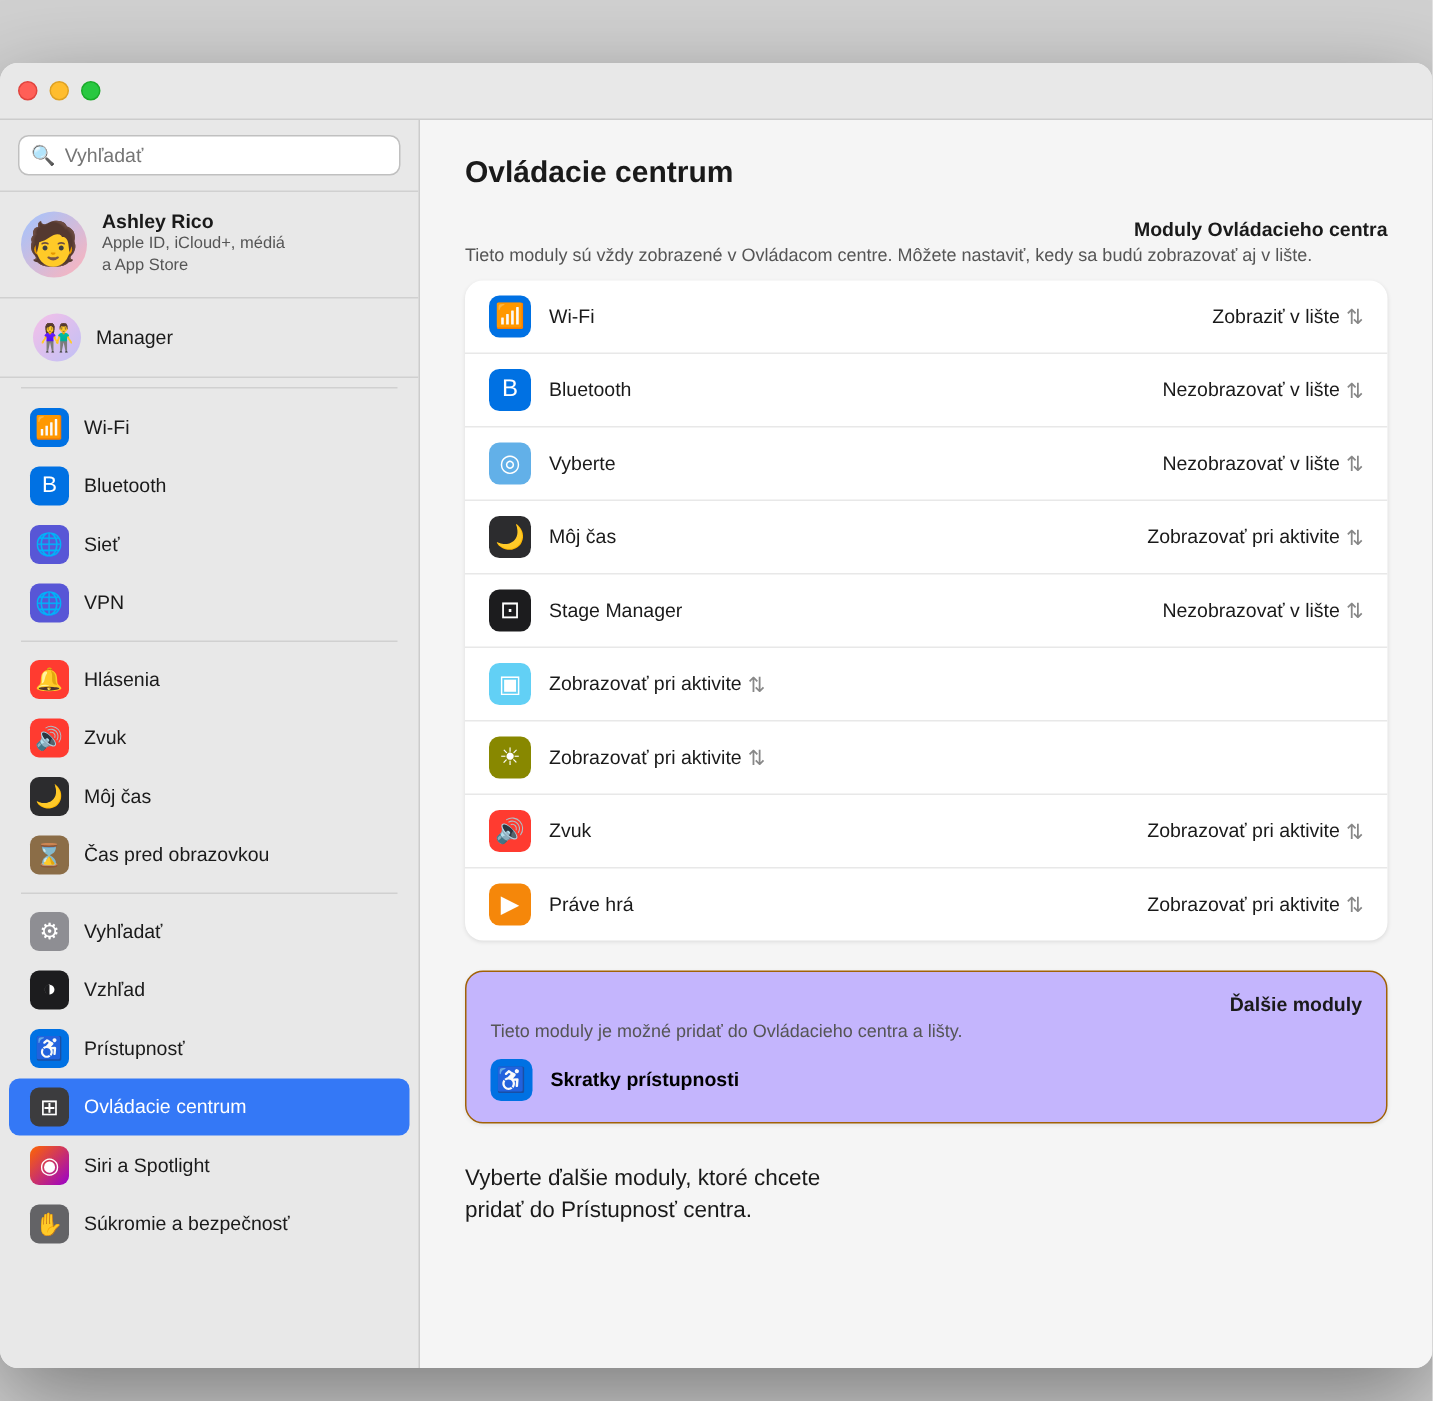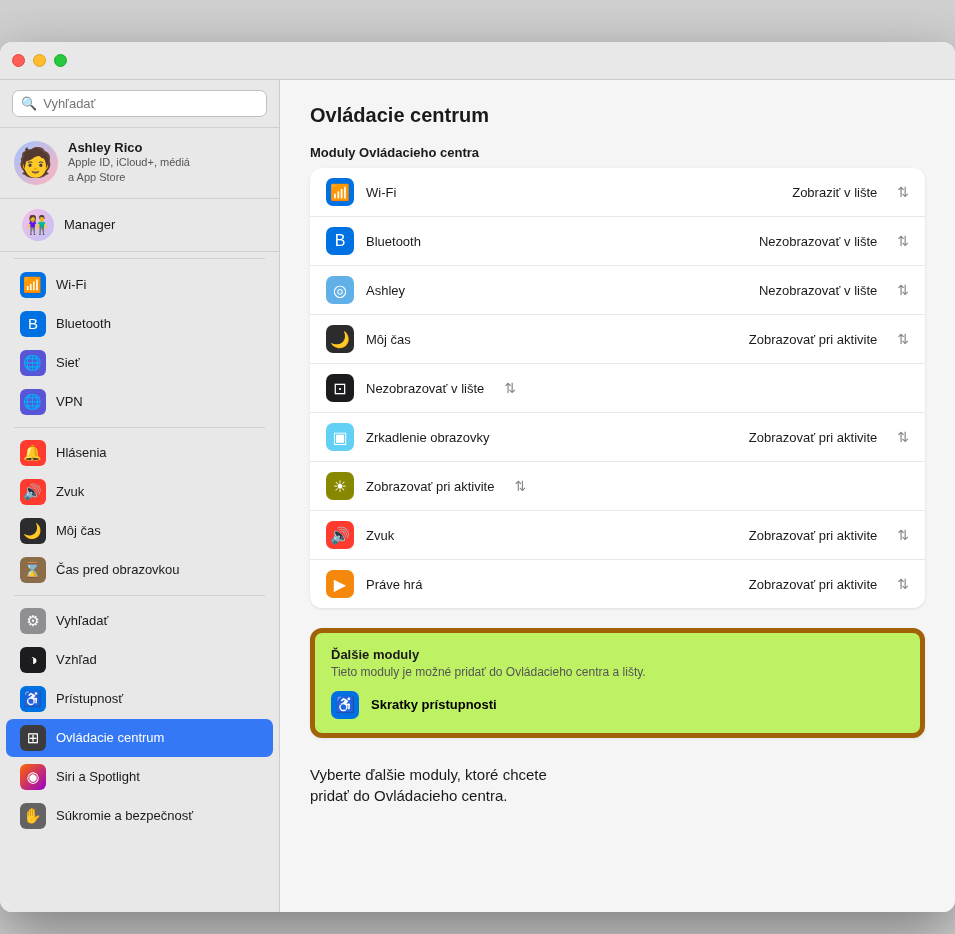--- a/index.html
+++ b/index.html
@@ -186,20 +186,21 @@
       color: #1a1a1a;
       margin-bottom: 18px;
     }
     .section-header {
       margin-bottom: 8px;
     }
     .section-title {
       font-size: 13px;
       font-weight: 700;
       color: #1a1a1a;
+      text-align: right;
     }
     .section-subtitle {
       font-size: 12px;
       color: #555;
       margin-top: 2px;
       line-height: 1.4;
     }
     .modules-card {
       background: #fff;
       border-radius: 12px;
@@ -228,36 +229,36 @@
       flex-shrink: 0;
     }
     .module-name {
       font-size: 13px;
       color: #1a1a1a;
       flex: 1;
     }
     .module-control {
       display: flex;
       align-items: center;
-      gap: 20px;
+      gap: 4px;
       cursor: pointer;
     }
     .module-control-label {
       font-size: 13px;
       color: #1a1a1a;
     }
     .stepper-icon {
       color: #888;
       font-size: 14px;
     }
     .additional-section {
-      border: 5px solid #a16207;
+      border: 1px solid #a16207;
       border-radius: 12px;
       padding: 14px 16px;
-      background: #bef264;
+      background: #c4b5fd;
       box-shadow: 0 1px 3px rgba(0,0,0,0.08);
     }
     .additional-module-row {
       display: flex;
       align-items: center;
       gap: 12px;
       margin-top: 10px;
     }
     .tooltip-area {
       margin-top: 16px;
@@ -374,20 +375,21 @@
             <span class="sidebar-item-label">Súkromie a bezpečnosť</span>
           </div>
         </div>
     </div>
 
     <div class="main-content">
       <div class="page-title">Ovládacie centrum</div>
 
       <div class="section-header">
         <div class="section-title">Moduly Ovládacieho centra</div>
+        <div class="section-subtitle">Tieto moduly sú vždy zobrazené v Ovládacom centre. Môžete nastaviť, kedy sa budú zobrazovať aj v lište.</div>
       </div>
 
       <div class="modules-card" id="modules-card">
       <div class="module-row">
             <div class="module-icon" style="background: rgb(0, 113, 227); color: rgb(255, 255, 255);">📶</div>
             <span class="module-name">Wi-Fi</span>
             <div class="module-control">
               <span class="module-control-label">Zobraziť v lište</span>
               <span class="stepper-icon"> ⇅</span>
             </div>
@@ -395,44 +397,44 @@
           <div class="module-row">
             <div class="module-icon" style="background: rgb(0, 113, 227); color: rgb(255, 255, 255);">B</div>
             <span class="module-name">Bluetooth</span>
             <div class="module-control">
               <span class="module-control-label">Nezobrazovať v lište</span>
               <span class="stepper-icon"> ⇅</span>
             </div>
           </div>
           <div class="module-row">
             <div class="module-icon" style="background: rgb(98, 176, 232); color: rgb(255, 255, 255);">◎</div>
-            <span class="module-name">Ashley</span>
+            <span class="module-name">Vyberte</span>
             <div class="module-control">
               <span class="module-control-label">Nezobrazovať v lište</span>
               <span class="stepper-icon"> ⇅</span>
             </div>
           </div>
           <div class="module-row">
             <div class="module-icon" style="background: rgb(44, 44, 46); color: rgb(255, 255, 255);">🌙</div>
             <span class="module-name">Môj čas</span>
             <div class="module-control">
               <span class="module-control-label">Zobrazovať pri aktivite</span>
               <span class="stepper-icon"> ⇅</span>
             </div>
           </div>
           <div class="module-row">
             <div class="module-icon" style="background: rgb(28, 28, 30); color: rgb(255, 255, 255);">⊡</div>
+            <span class="module-name">Stage Manager</span>
             <div class="module-control">
               <span class="module-control-label">Nezobrazovať v lište</span>
               <span class="stepper-icon"> ⇅</span>
             </div>
           </div>
           <div class="module-row">
             <div class="module-icon" style="background: rgb(98, 208, 245); color: rgb(255, 255, 255);">▣</div>
-            <span class="module-name">Zrkadlenie obrazovky</span>
             <div class="module-control">
               <span class="module-control-label">Zobrazovať pri aktivite</span>
               <span class="stepper-icon"> ⇅</span>
             </div>
           </div>
           <div class="module-row">
             <div class="module-icon" style="background: rgb(136, 136, 0); color: rgb(255, 255, 255);">☀</div>
             <div class="module-control">
               <span class="module-control-label">Zobrazovať pri aktivite</span>
               <span class="stepper-icon"> ⇅</span>
@@ -462,17 +464,17 @@
         <div id="additional-modules-container">
             <div class="additional-module-row">
               <div class="module-icon" style="background: rgb(0, 113, 227); color: rgb(255, 255, 255);">♿</div>
               <span style="font-size: 13px; font-weight: 600;">Skratky prístupnosti</span>
             </div>
           </div>
       </div>
 
       <div class="tooltip-area">
         <div class="tooltip-text">Vyberte ďalšie moduly, ktoré chcete</div>
-        <div class="tooltip-text">pridať do Ovládacieho centra.</div>
+        <div class="tooltip-text">pridať do Prístupnosť centra.</div>
       </div>
     </div>
   </div>
 </div>
 
 </body></html>

